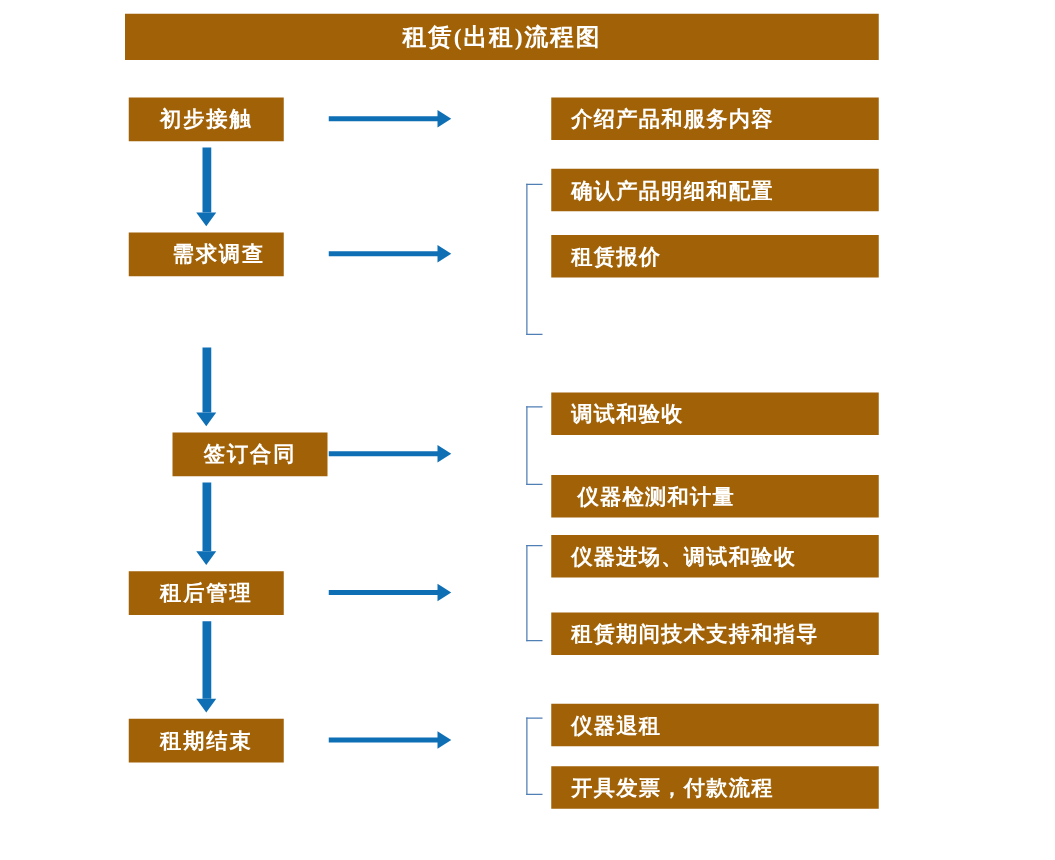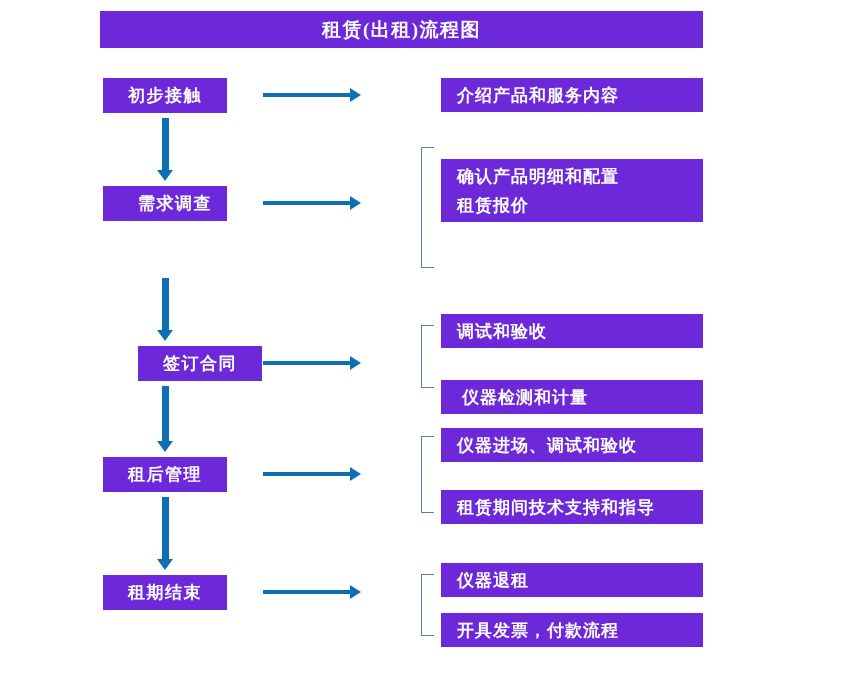--- a/index.html
+++ b/index.html
@@ -19,21 +19,21 @@
     position: absolute;
     left: 0;
     top: 0;
     width: 844px;
     height: 688px;
   }
 
   
   .box {
     position: absolute;
-    background: #6d28d9;
+    background: #a16207;
     color: #ffffff;
     font-weight: bold;
     letter-spacing: 1px;
     display: flex;
     align-items: center;
     box-sizing: border-box;
     white-space: nowrap;
   }
 
   .title-bar {
@@ -190,21 +190,21 @@
   <div class="bracket" style="top:147px; height:121px;"></div>
 
   <div class="bracket" style="top:325px; height:63px;"></div>
 
   <div class="bracket" style="top:436px; height:77px;"></div>
 
   <div class="bracket" style="top:574px; height:62px;"></div>
 
   <div class="box detail-box" style="top:78px;">介绍产品和服务内容</div>
 
-  <div class="box detail-box" style="top:135px;margin-top:24px;">确认产品明细和配置</div>
+  <div class="box detail-box" style="top:135px;">确认产品明细和配置</div>
 
   <div class="box detail-box" style="top:188px;">租赁报价</div>
 
 
   <div class="box detail-box" style="top:314px;">调试和验收</div>
 
   <div class="box detail-box" style="top:380px;padding-left:21px;">仪器检测和计量</div>
 
   <div class="box detail-box" style="top:428px;">仪器进场、调试和验收</div>
 

